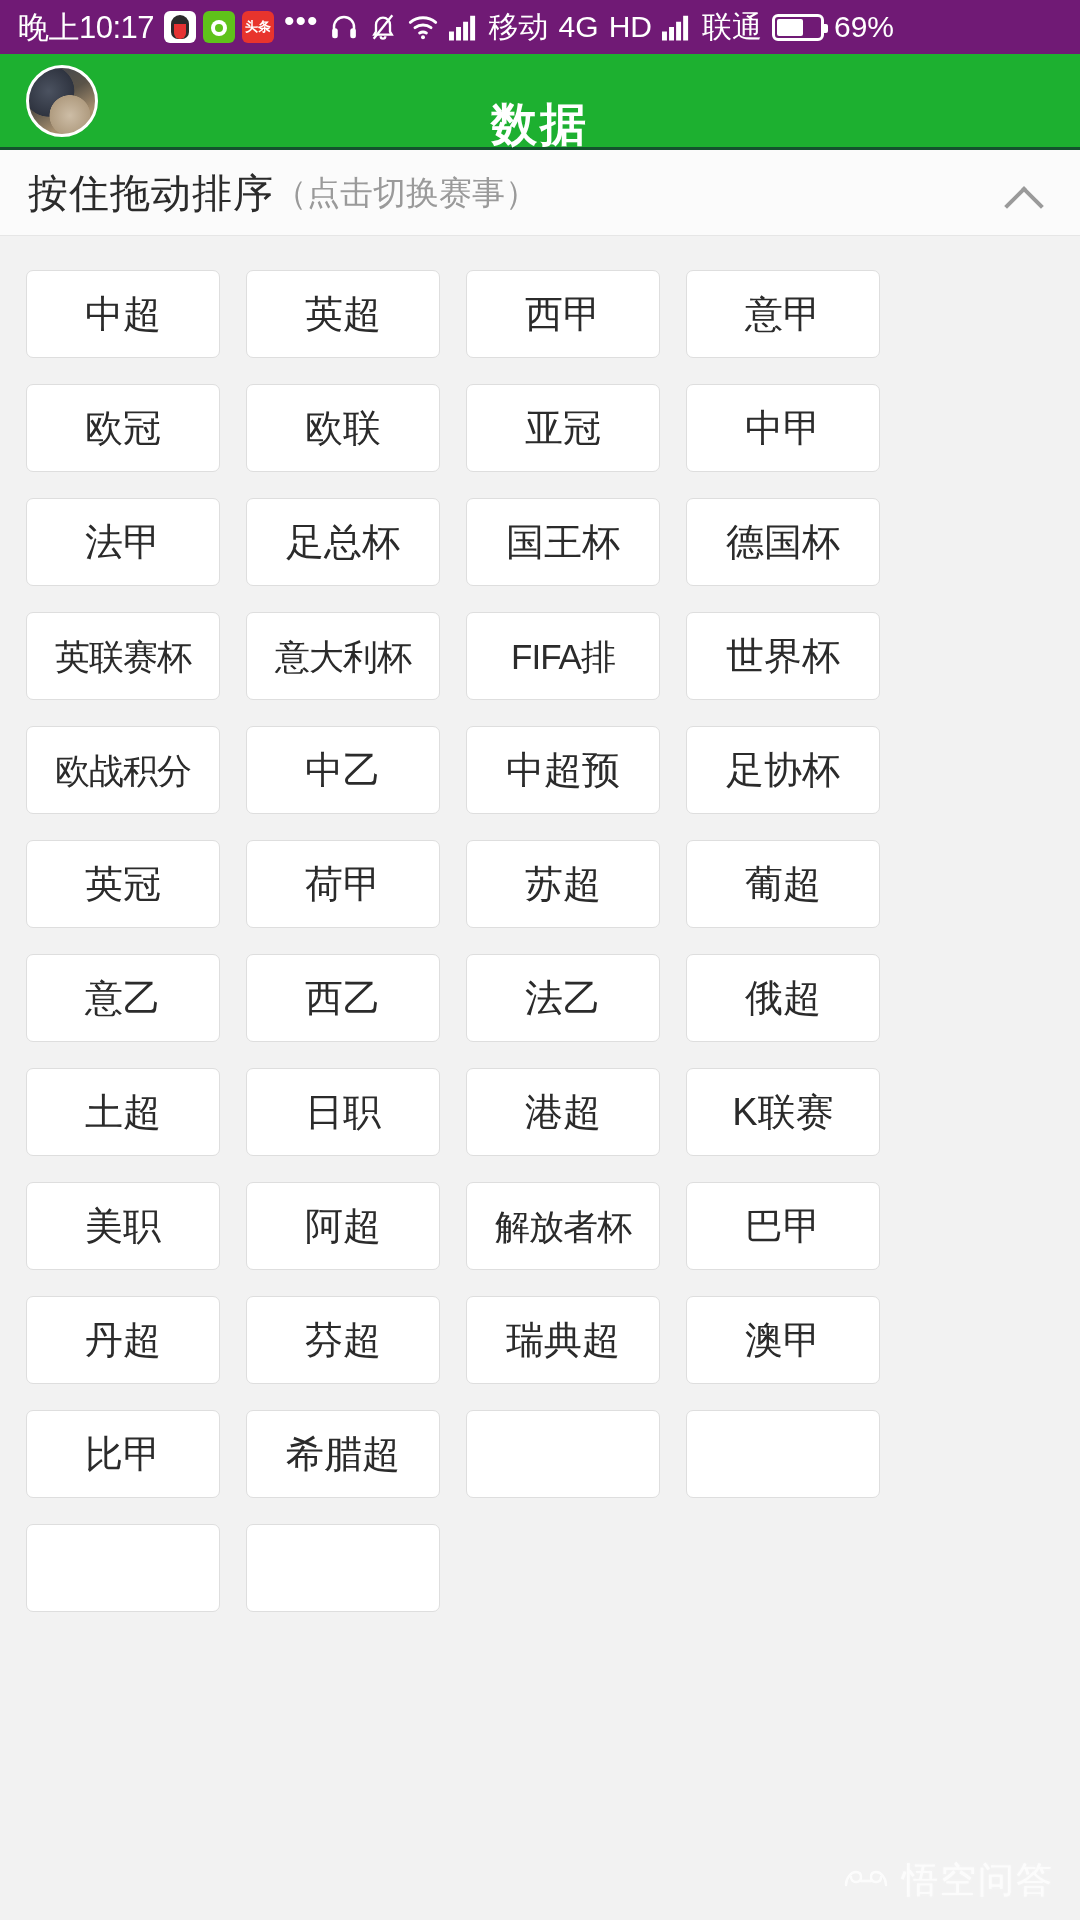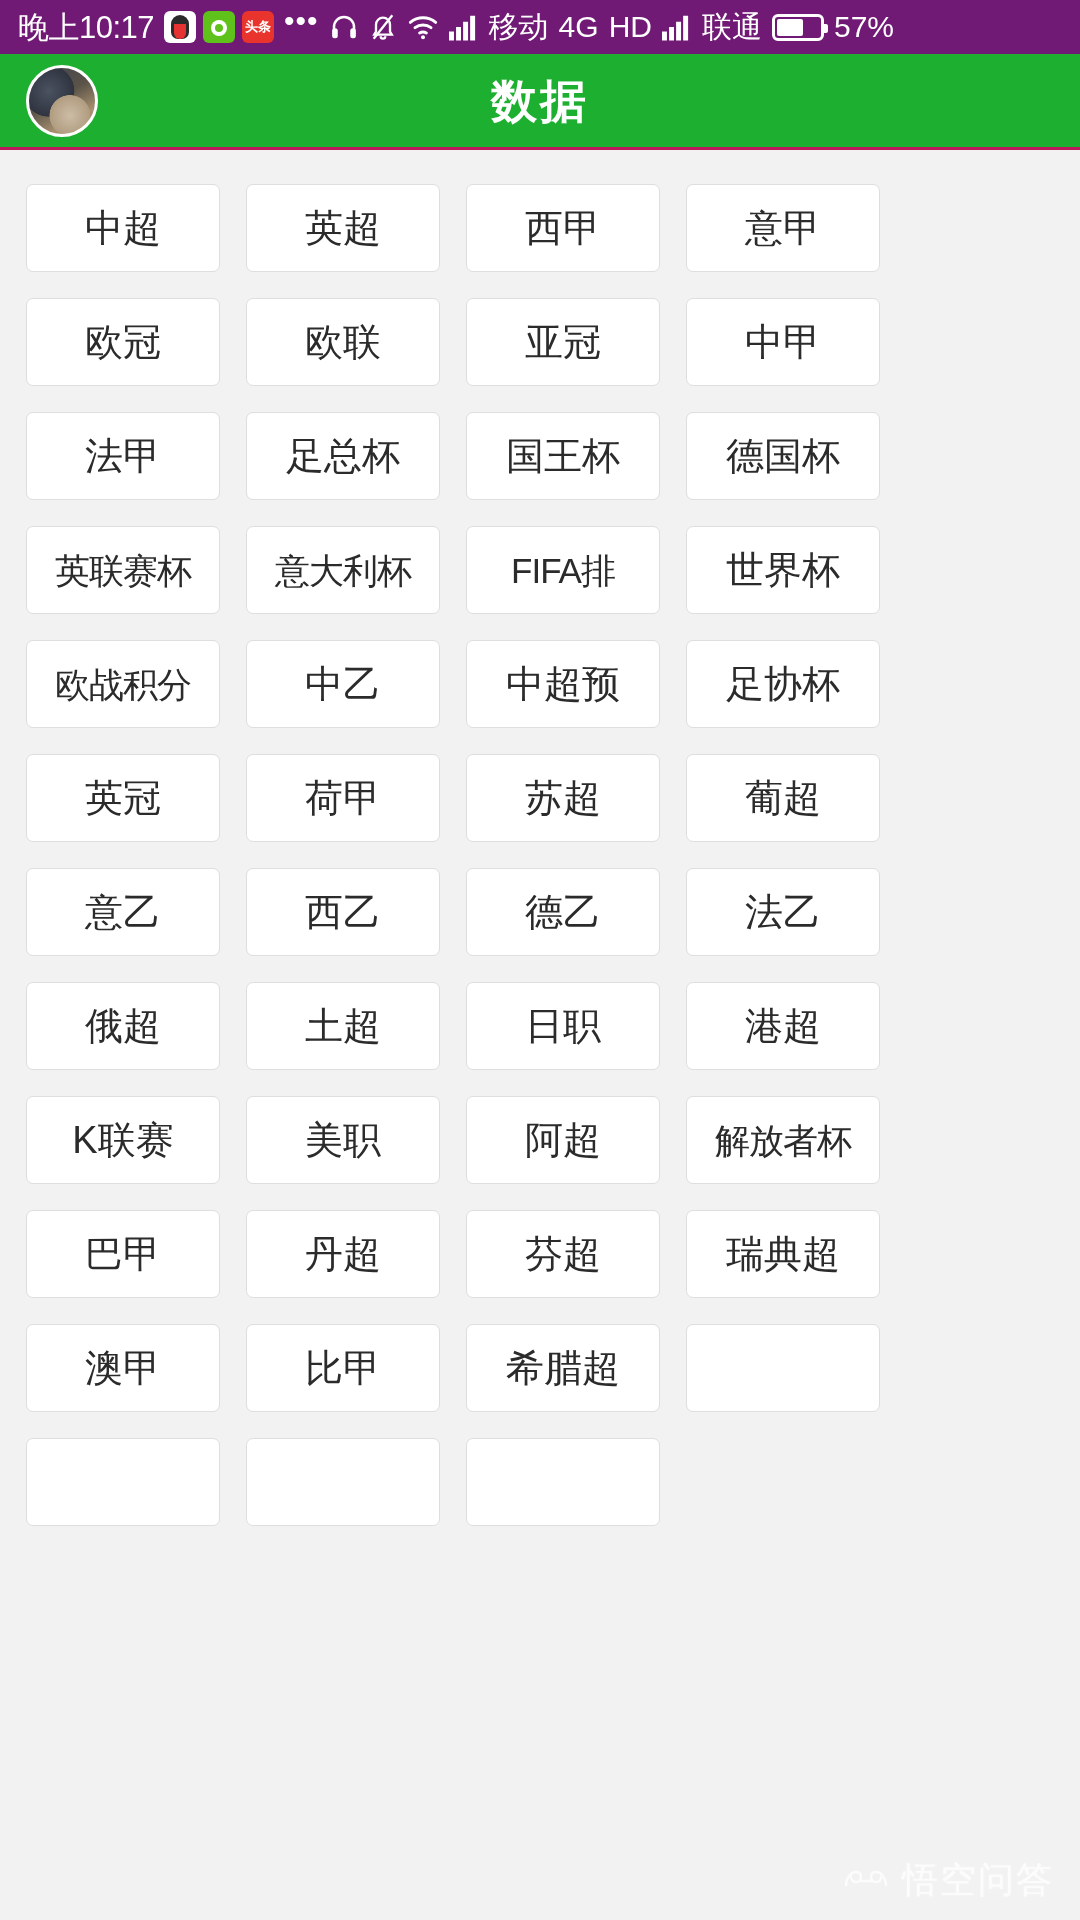--- a/index.html
+++ b/index.html
@@ -142,23 +142,23 @@
     width: 55%;
     background: #ffffff;
     border-radius: 2px;
   }
 
   
   .titlebar {
     height: 96px;
     background: #1db030;
     display: flex;
-    align-items: center;
+    align-items: flex-end;
     position: relative;
-    border-bottom: 3px solid #be185d;
+    border-bottom: 3px solid #14532d;
     box-sizing: border-box;
   }
   .avatar {
     position: absolute;
     left: 26px;
     top: 50%;
     transform: translateY(-50%);
     width: 72px;
     height: 72px;
     border-radius: 50%;
@@ -340,28 +340,34 @@
         <rect x="9.4" y="5.5" width="3.3" height="12.5"></rect>
         <rect x="14.1" y="1.5" width="3.3" height="16.5"></rect>
       </svg>
     </span>
 
     <span class="sb-text">联通</span>
 
     <span class="battery">
       <span class="fill" style="width: 57%;"></span>
     </span>
-    <span class="sb-text">57%</span>
+    <span class="sb-text">69%</span>
   </div>
 
   <div class="titlebar">
     <div class="avatar"></div>
     <div class="title-text">数据</div>
   </div>
 
+  <div class="sortbar">
+    <span class="sortbar-main">按住拖动排序</span>
+    <span class="sortbar-sub">（点击切换赛事）</span>
+    <span class="sortbar-spacer"></span>
+    <span class="chevron-up"></span>
+  </div>
 
   <div class="gridwrap">
     <div class="grid" id="league-grid">
         <div class="cell">
           <span>中超</span>
         </div>
         <div class="cell">
           <span>英超</span>
         </div>
         <div class="cell">
@@ -428,23 +434,20 @@
           <span>苏超</span>
         </div>
         <div class="cell">
           <span>葡超</span>
         </div>
         <div class="cell">
           <span>意乙</span>
         </div>
         <div class="cell">
           <span>西乙</span>
-        </div>
-        <div class="cell">
-          <span>德乙</span>
         </div>
         <div class="cell">
           <span>法乙</span>
         </div>
         <div class="cell">
           <span>俄超</span>
         </div>
         <div class="cell">
           <span>土超</span>
         </div>

